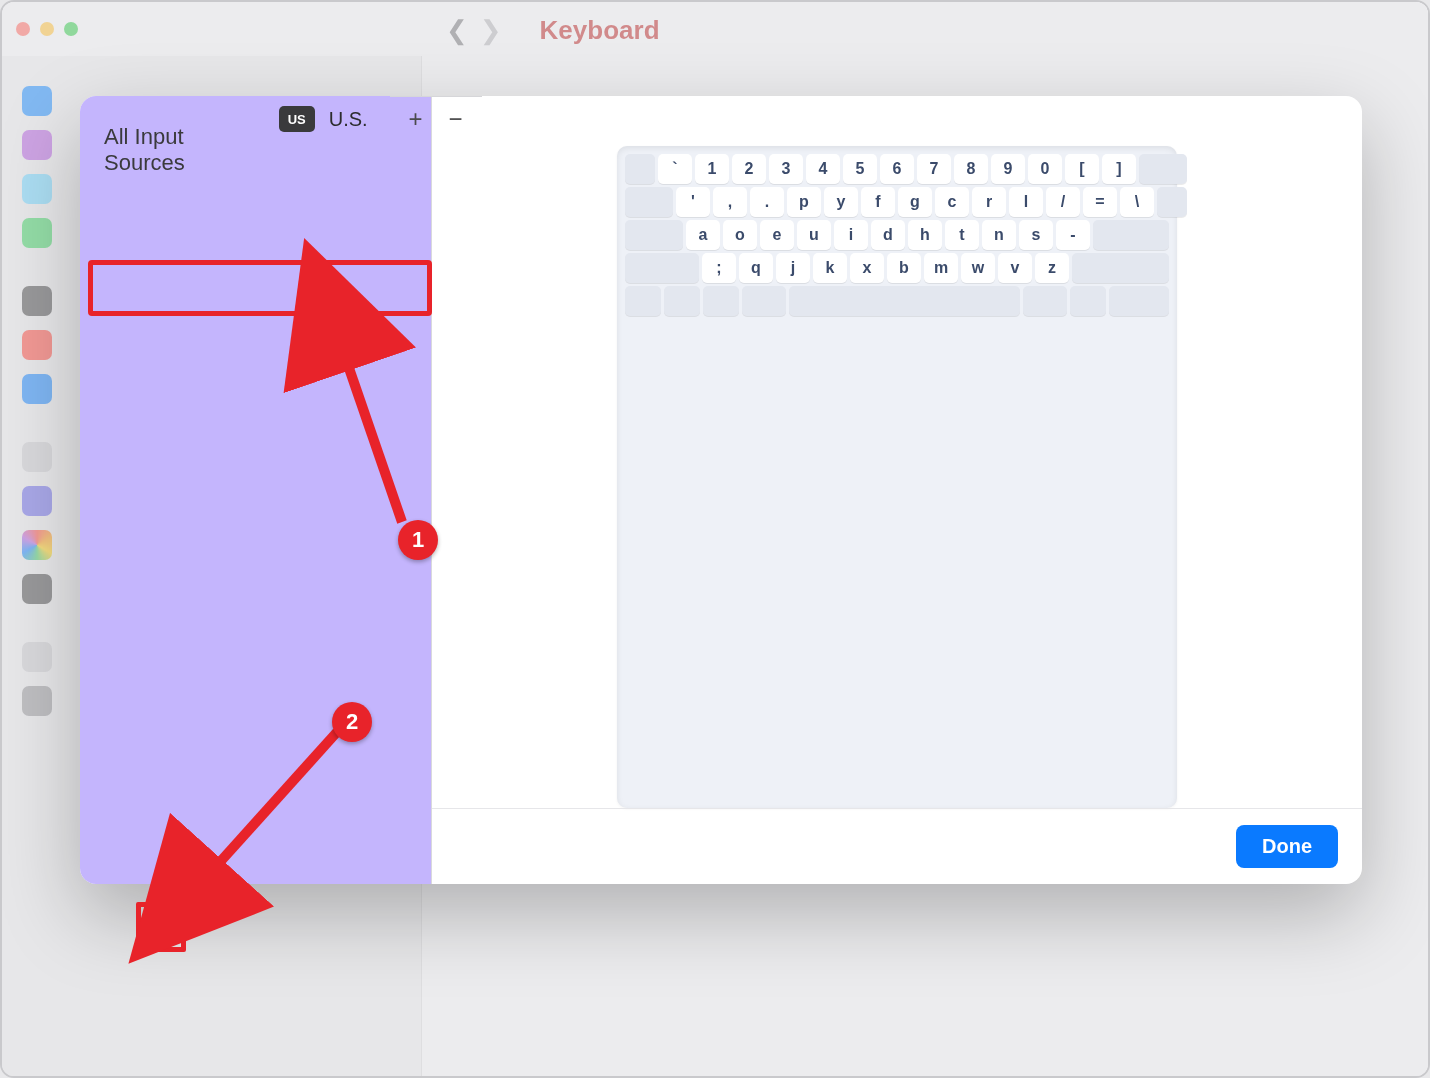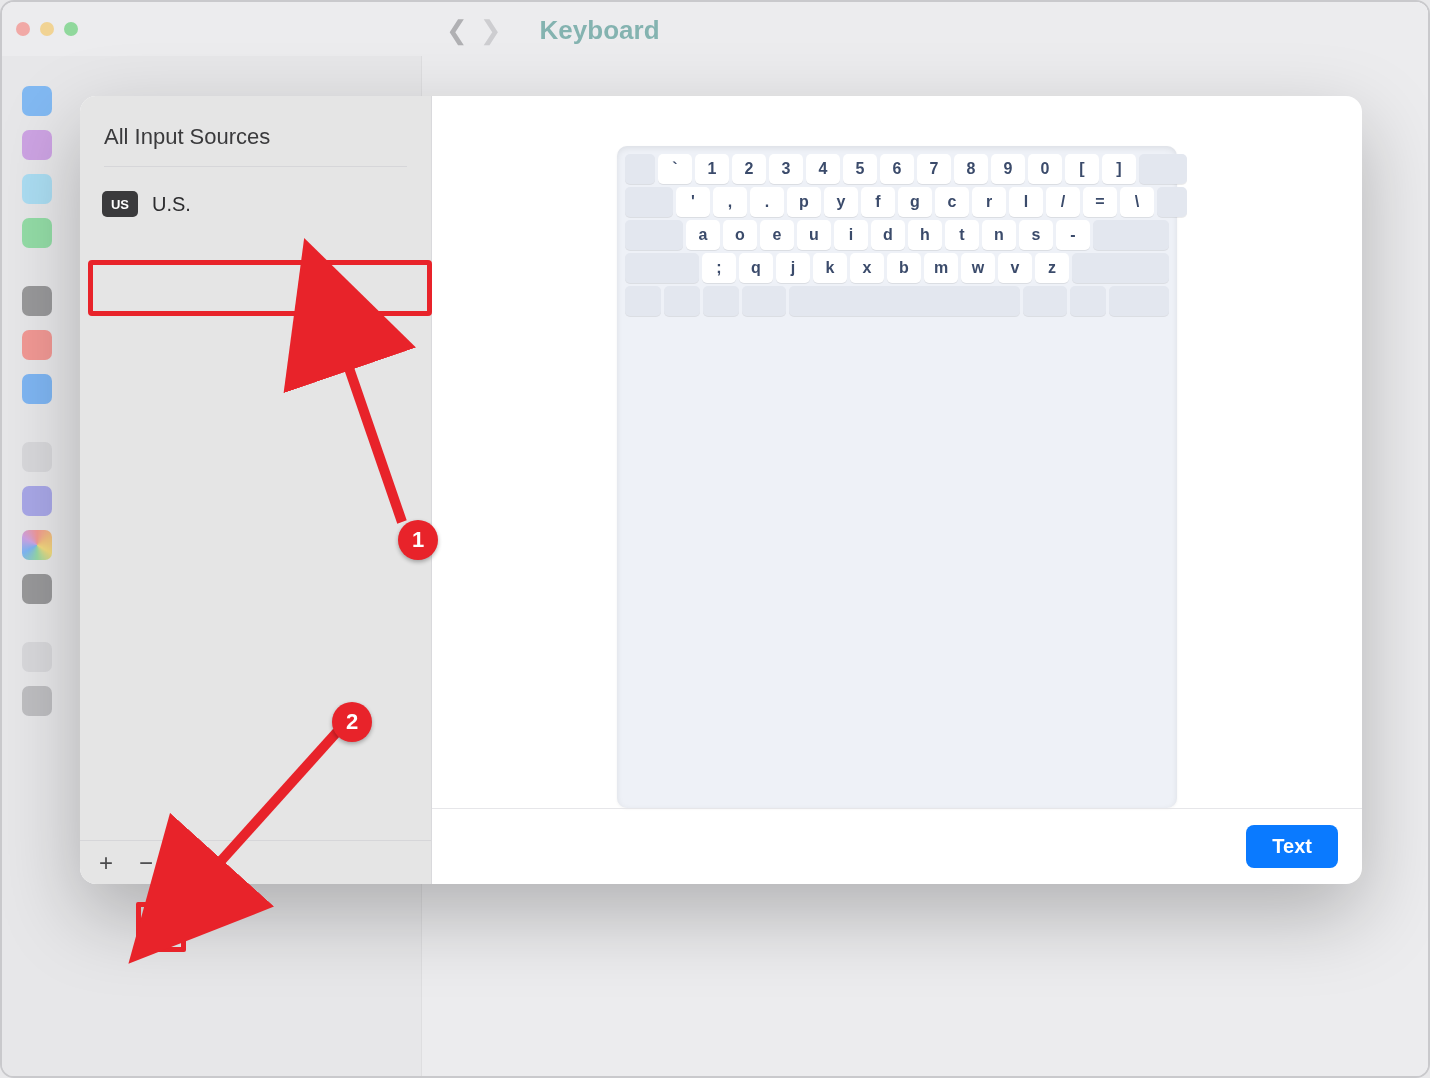--- a/index.html
+++ b/index.html
@@ -60,40 +60,40 @@
   .sb-multi   { background: conic-gradient(#ff3b30,#ff9500,#ffcc00,#34c759,#007aff,#af52de,#ff3b30); }
   .sb-dark    { background:#3a3a3c; }
 
   .bg-main {
     position:absolute; left:420px; right:0; top:0; bottom:0;
     background:#f4f4f7;
   }
   .bg-toolbar { height:56px; display:flex; align-items:center; gap:20px; padding:0 24px; }
   .nav-arrows { display:flex; gap:12px; color:#b0b0b4; font-size:26px; }
   .nav-arrows .enabled { color:#6f6f73; }
-  .bg-title { font-size:26px; font-weight:700; color:#0f766e; margin-left:18px; }
+  .bg-title { font-size:26px; font-weight:700; color:#b91c1c; margin-left:18px; }
   .text-repl-btn {
     position:absolute; right:44px; bottom:44px;
     background:#fff; border:1px solid #d0d0d4; border-radius:8px;
     padding:10px 16px; font-size:18px; color:#2c2c2e;
   }
   .bottom-sidebar-item {
     position:absolute; left:24px; bottom:42px; display:flex; align-items:center; gap:12px;
     color:#3a3a3c; font-size:20px;
   }
   .printer-icon { width:30px; height:30px; border-radius:6px; background:#7a7a7e; display:flex;align-items:center;justify-content:center;color:#fff; }
 
   
   .sheet {
     position:absolute; left:78px; top:94px; right:66px; bottom:192px;
     background:#fff; border-radius:16px; box-shadow:0 30px 80px rgba(0,0,0,0.25);
     display:flex; overflow:hidden; z-index:10;
   }
   .sheet-sidebar {
-    width:352px; background:#e5e5e5; display:flex; flex-direction:column;
+    width:352px; background:#c4b5fd; display:flex; flex-direction:row;
     border-right:1px solid #d9d9dc;
   }
   .sheet-sidebar-header {
     padding:28px 24px 16px 24px; font-size:22px; color:#3a3a3c;
   }
   .sheet-sidebar hr { border:none; border-top:1px solid #d6d6d9; margin:0 24px 14px 24px; }
   .source-list { flex:1; padding:0 8px; }
   .source-item {
     display:flex; align-items:center; gap:14px;
     padding:10px 14px; border-radius:8px;
@@ -285,21 +285,21 @@
           <div class="key mod" style="flex:0 0 36px"></div>
           <div class="key mod" style="flex:0 0 44px"></div>
           <div class="key mod" style="flex:1 1 auto"></div>
           <div class="key mod" style="flex:0 0 44px"></div>
           <div class="key mod" style="flex:0 0 36px"></div>
           <div class="key mod" style="flex:0 0 60px"></div>
         </div>
       </div>
     </div>
     <div class="sheet-footer">
-      <button class="done-btn">Text</button>
+      <button class="done-btn">Done</button>
     </div>
   </div>
 </div>
 
 <div class="anno anno-box1"></div>
 <div class="anno anno-box2"></div>
 
 <svg class="anno arrow" style="position:absolute;left:320px;top:310px;z-index:20" width="120" height="240">
   <defs>
       <marker id="ah1" markerWidth="14" markerHeight="14" refX="3" refY="7" orient="auto">

